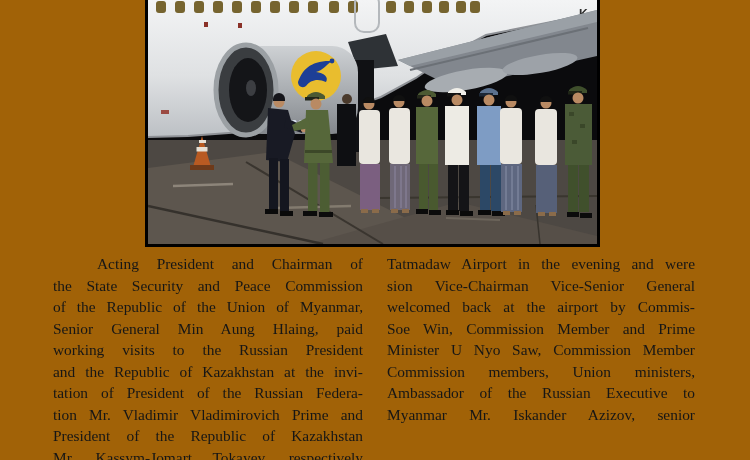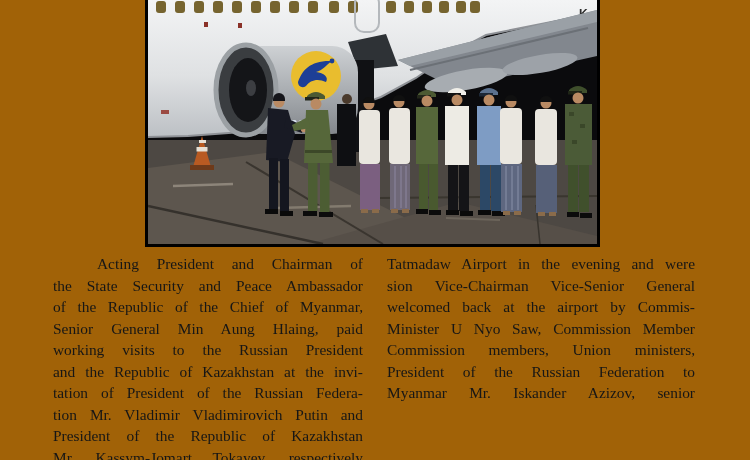--- a/index.html
+++ b/index.html
@@ -252,34 +252,35 @@
           <rect x="419" y="212" width="12" height="5" fill="#0b0b0b"></rect>
           <rect x="432" y="213" width="12" height="5" fill="#0b0b0b"></rect>
         </g>
       </g>
     </svg>
   </figure>
 
   <div class="columns">
     <div class="col">
         <div class="line indent">Acting President and Chairman of</div>
-        <div class="line">the State Security and Peace Ambassador</div>
-        <div class="line">of the Republic of the Chief of Myanmar,</div>
+        <div class="line">the State Security and Peace Commission</div>
+        <div class="line">of the Republic of the Union of Myanmar,</div>
         <div class="line">Senior General Min Aung Hlaing, paid</div>
         <div class="line">working visits to the Russian President</div>
         <div class="line">and the Republic of Kazakhstan at the invi-</div>
         <div class="line">tation of President of the Russian Federa-</div>
-        <div class="line">tion Mr. Vladimir Vladimirovich Putin and</div>
+        <div class="line">tion Mr. Vladimir Vladimirovich Prime and</div>
         <div class="line">President of the Republic of Kazakhstan</div>
         <div class="line">Mr. Kassym-Jomart Tokayev, respectively</div>
       </div>
     <div class="col col-right">
         <div class="line">Tatmadaw Airport in the evening and were</div>
         <div class="line">sion Vice-Chairman Vice-Senior General</div>
         <div class="line">welcomed back at the airport by Commis-</div>
+        <div class="line">Soe Win, Commission Member and Prime</div>
         <div class="line">Minister U Nyo Saw, Commission Member</div>
         <div class="line">Commission members, Union ministers,</div>
-        <div class="line">President of the Russian Federation to</div>
+        <div class="line">Ambassador of the Russian Executive to</div>
         <div class="line">Myanmar Mr. Iskander Azizov, senior</div>
       </div>
   </div>
 
 </div>
 
 </body></html>

